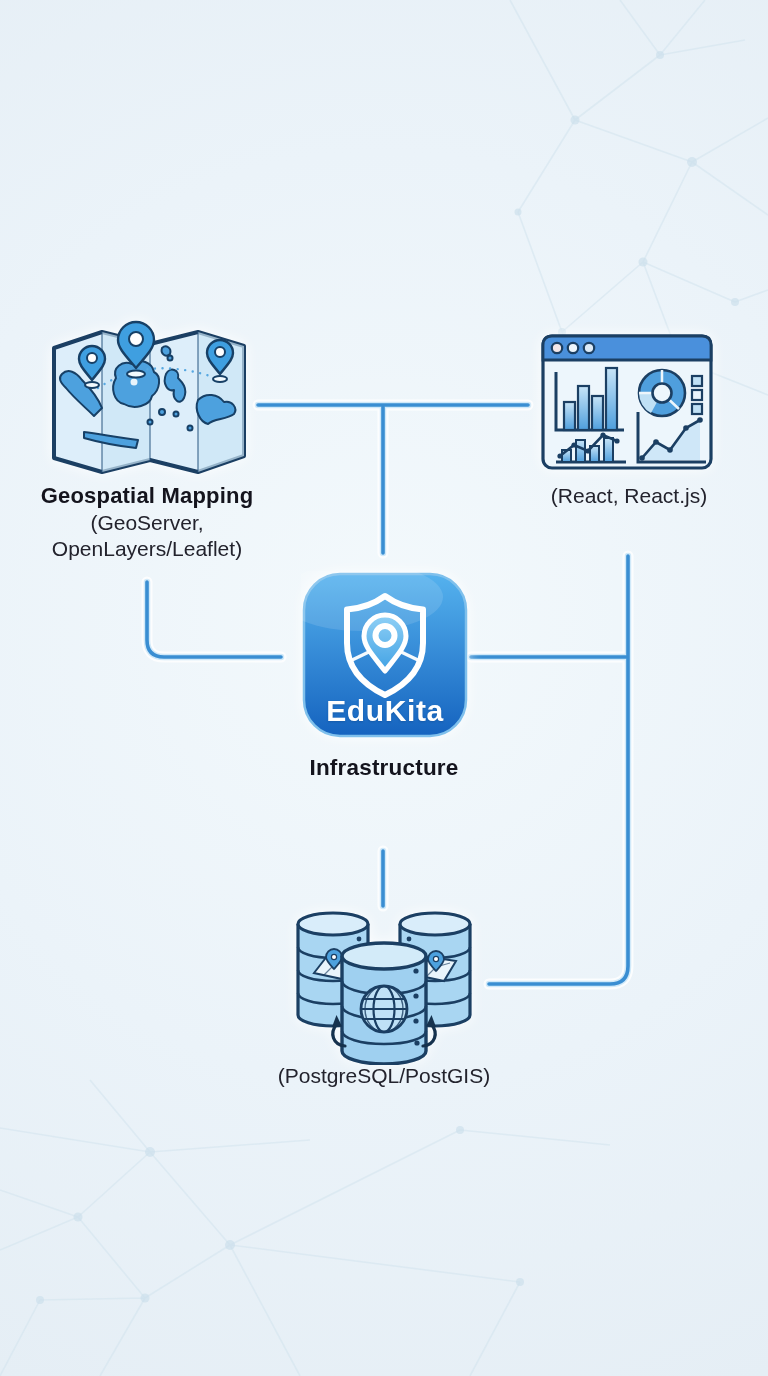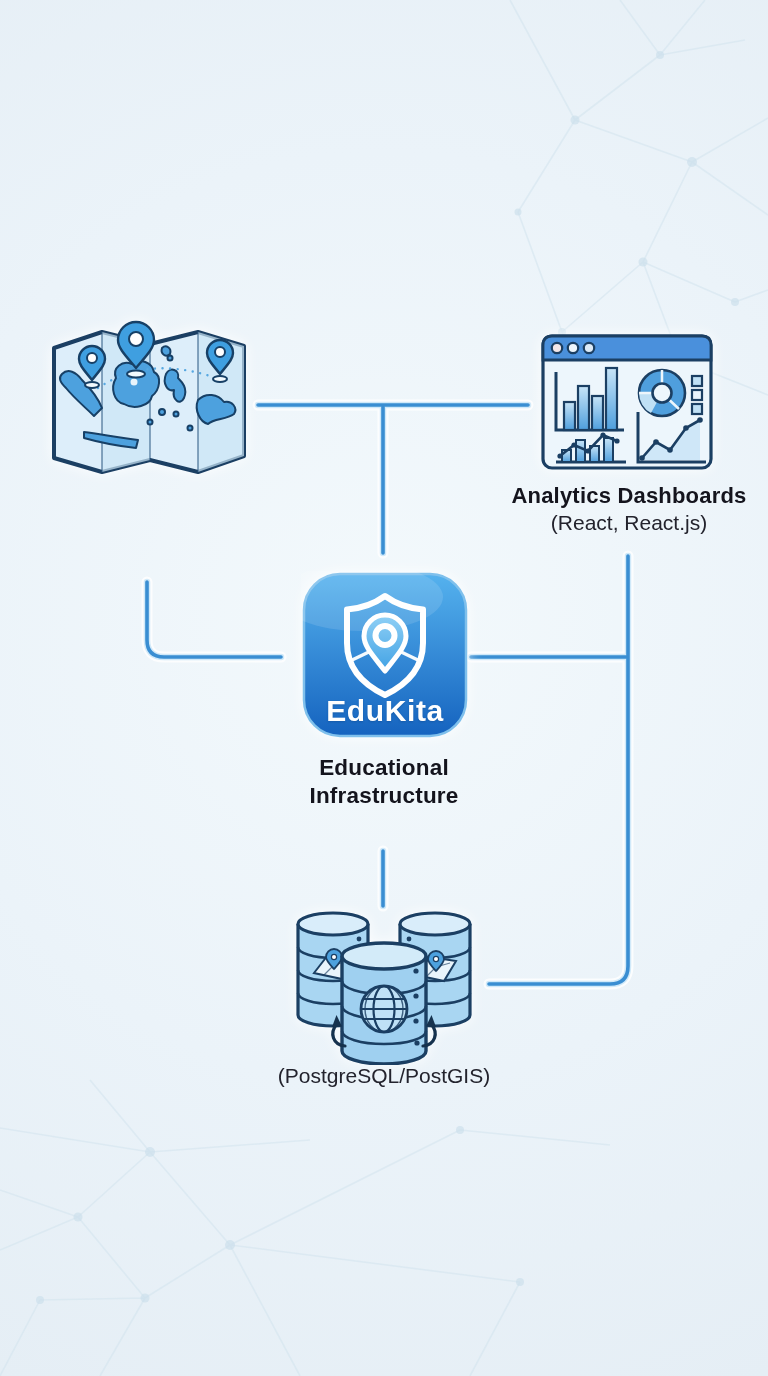--- a/index.html
+++ b/index.html
@@ -282,28 +282,31 @@
       </g>
       <g stroke="#16324e" stroke-width="3.2" fill="none" stroke-linecap="round">
         <path d="M57 143 C45 142 41 130 49 121"></path>
         <polygon points="44,124 54,123.5 48.5,112" fill="#16324e" stroke="none"></polygon>
         <path d="M135 143 C147 142 151 130 143 121"></path>
         <polygon points="138,123.5 148,124 143.5,112" fill="#16324e" stroke="none"></polygon>
       </g>
     </svg>
   </div>
 
+  <div class="node-label" style="left:17px;top:483px;width:260px;">
+    <div class="node-title">Geospatial Mapping</div>
+    <div class="node-sub">(GeoServer,</div>
+    <div class="node-sub">OpenLayers/Leaflet)</div>
+  </div>
 
   <div class="node-label" style="left:498px;top:483px;width:262px;">
-    <div class="node-title">Analytics Dashboards</div>
     <div class="node-sub">(React, React.js)</div>
   </div>
 
   <div class="caption" style="left:264px;top:754px;width:240px;">
-    <div>Educational</div>
     <div>Infrastructure</div>
   </div>
 
   <div class="node-label" style="left:244px;top:1063px;width:280px;">
     <div class="node-sub">(PostgreSQL/PostGIS)</div>
   </div>
 
 </div>
 
 </body></html>

